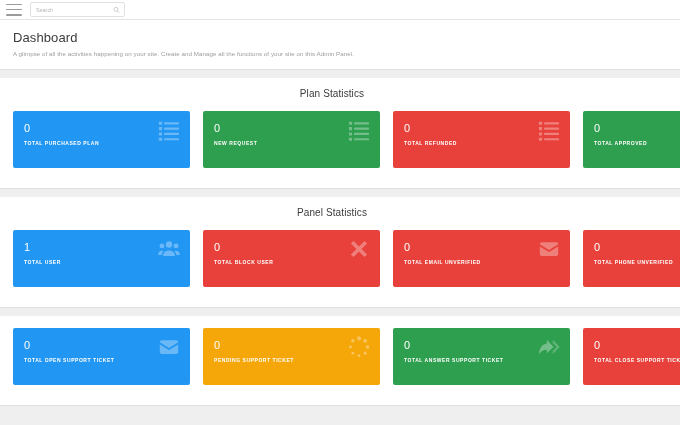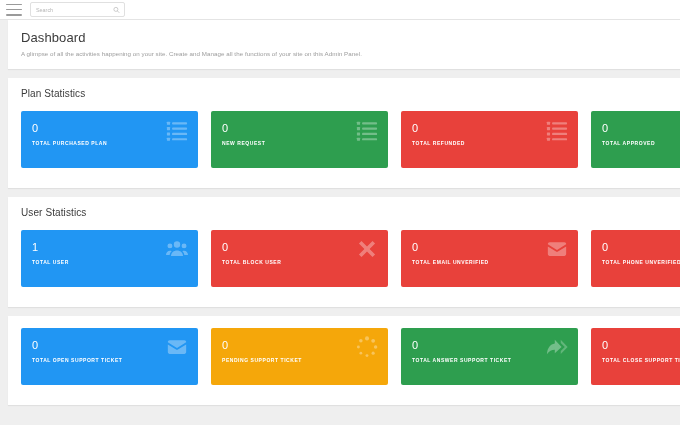--- a/index.html
+++ b/index.html
@@ -22,27 +22,27 @@
   .searchbox input{
     border:0;outline:0;background:transparent;width:100%;height:100%;
     font-family:"Liberation Sans",sans-serif;font-size:5.4px;color:#555;
     padding:0 12px 0 5px;box-sizing:border-box;
   }
   .searchbox input::placeholder{color:#b6b6b6;}
   .search-icon{position:absolute;right:4px;top:50%;transform:translateY(-50%);width:7px;height:7px;}
   .search-icon svg{display:block;}
 
   .panel{
-    background:#ffffff;margin:0 0 9px 8px;box-shadow:0 1px 1px rgba(0,0,0,.06);
+    background:#ffffff;margin:0 0 9px 0;box-shadow:0 1px 1px rgba(0,0,0,.06);
   }
   .panel.dash{padding:10px 13px 12px 13px;}
   .dash-title{font-size:13px;color:#3b3b3b;font-weight:400;margin:0 0 5px 0;letter-spacing:.1px;}
   .dash-sub{font-size:6.2px;color:#9c9c9c;margin:0;letter-spacing:.05px;}
 
-  .sec-title{font-size:10px;color:#3b3b3b;font-weight:400;margin:0;padding:10px 29px 0 13px;letter-spacing:.1px;}
+  .sec-title{font-size:10px;color:#3b3b3b;font-weight:400;margin:0;padding:10px 29px 0 13px;letter-spacing:.1px;text-align:center;}
   .cards{display:flex;gap:13px;padding:12px 0 20px 13px;overflow:hidden;}
   .card{
     position:relative;flex:0 0 177px;height:57px;border-radius:2px;overflow:hidden;
     box-sizing:border-box;padding:12px 0 0 11px;cursor:pointer;
   }
   .card .val{font-size:11px;color:#ffffff;font-weight:300;line-height:1;letter-spacing:.2px;}
   .card .lbl{
     font-size:5px;color:#ffffff;font-weight:bold;letter-spacing:.55px;
     margin-top:6px;white-space:nowrap;
   }
@@ -135,21 +135,21 @@
             </svg>
           </span>
         </div>
         <div class="card green">
           <div class="val">0</div>
           <div class="lbl">TOTAL APPROVED</div>
         </div>
       </div>
     </div>
     <div class="panel">
-      <div class="sec-title">User Statistics</div>
+      <div class="sec-title">Panel Statistics</div>
       <div class="cards">
         <div class="card blue">
           <div class="val">1</div>
           <div class="lbl">TOTAL USER</div>
           <span class="ico">
             <svg viewBox="0 0 24 24">
               <circle cx="12" cy="7" r="3.5"></circle>
               <path d="M5.5 19.5c0-3.6 2.9-6 6.5-6s6.5 2.4 6.5 6z"></path>
               <circle cx="4.3" cy="8.6" r="2.7"></circle>
               <path d="M0 18.6c0-2.8 1.9-4.6 4.3-4.6 .7 0 1.3.1 1.9.4-1.3 1.1-2.1 2.6-2.2 4.2z"></path>

